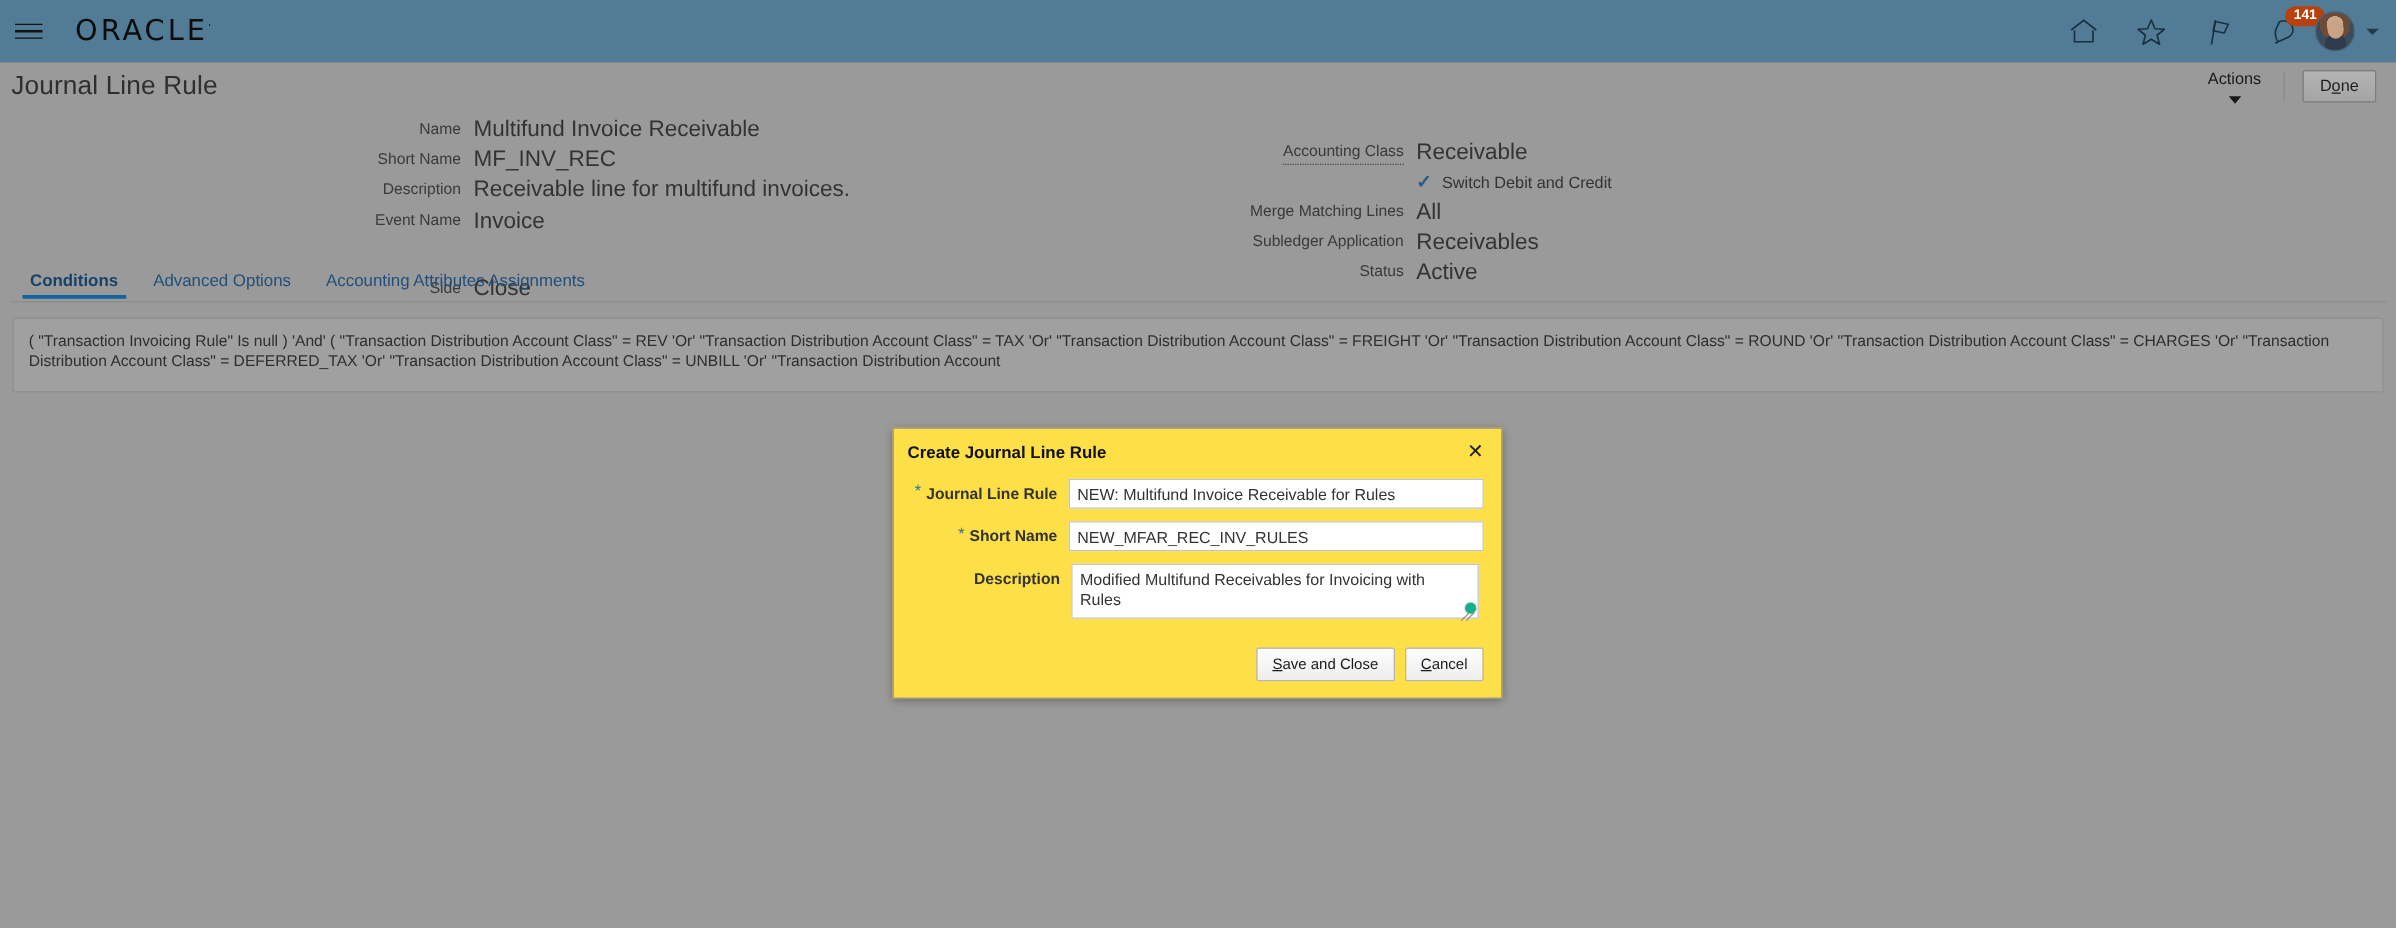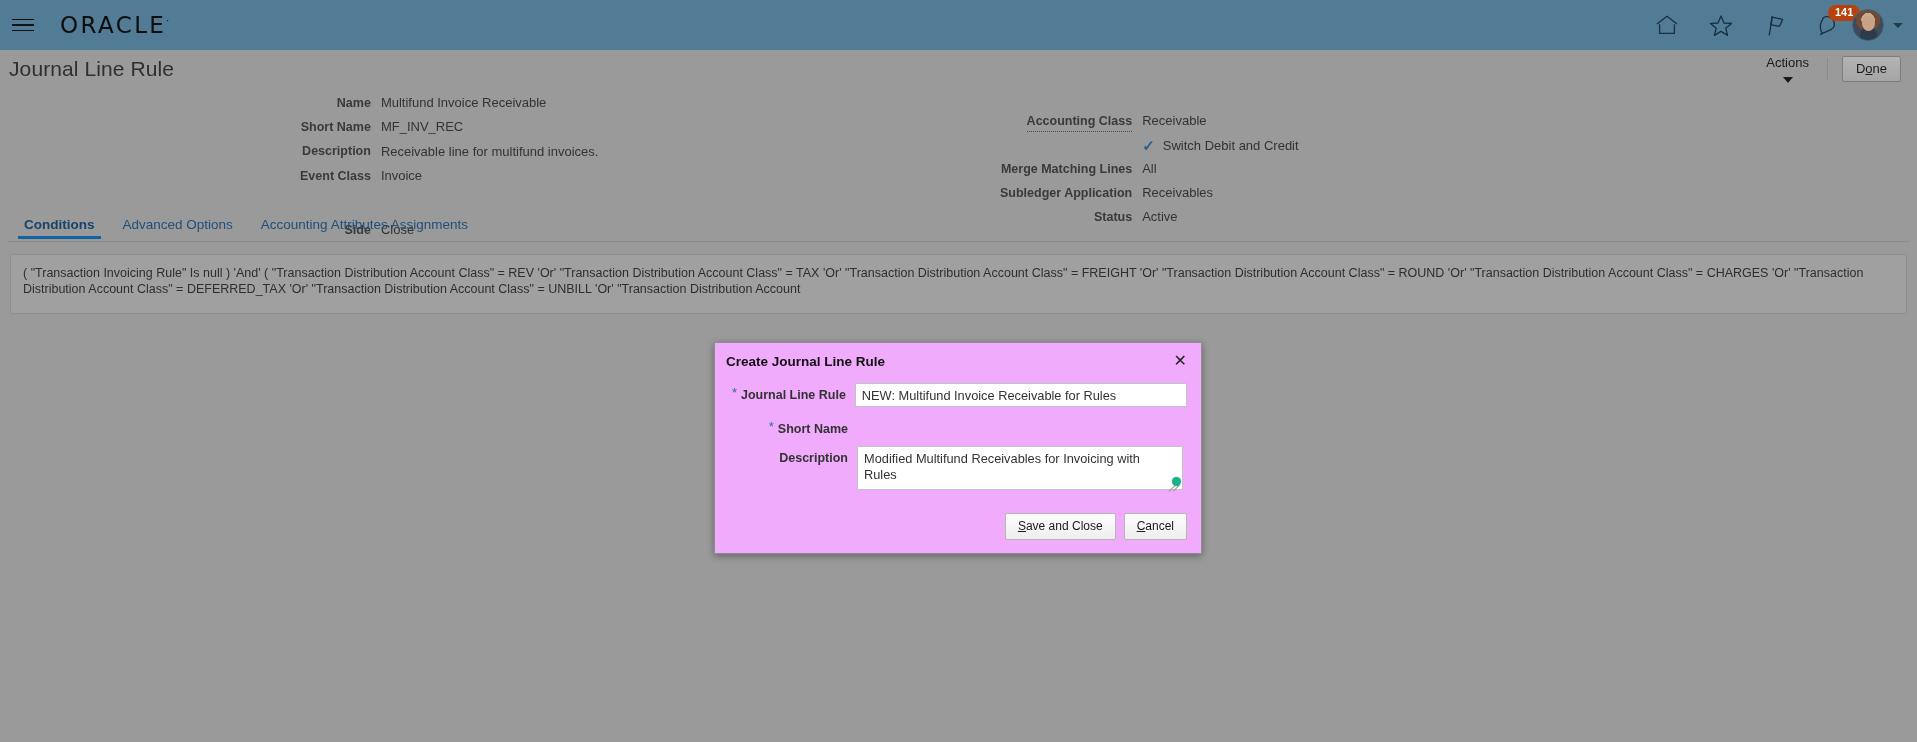--- a/index.html
+++ b/index.html
@@ -198,36 +198,36 @@
     position: absolute;
     display: grid;
     grid-template-columns: auto 1fr;
     column-gap: 10px;
     row-gap: 0;
   }
   .sum-left  { left: 300px; top: 3px; width: 420px; }
   .sum-right { left: 1000px; top: 21px; width: 520px; }
   .s-label {
     text-align: right;
-    font-weight: bold;
+    font-weight: normal;
     font-size: 12.5px;
     color: #3a3a3a;
     padding: 5px 0 5px 0;
     line-height: 14px;
     white-space: nowrap;
   }
   .s-label.dotted {
     border-bottom: 1px dotted #4a4a4a;
     justify-self: end;
     padding-bottom: 3px;
     margin-bottom: 2px;
     align-self: start;
   }
   .s-value {
-    font-size: 13px;
+    font-size: 18px;
     color: #333;
     padding: 5px 0 5px 0;
     line-height: 14px;
   }
   .s-value.multi { line-height: 15px; }
   .check-line {
     display: flex;
     align-items: center;
     gap: 8px;
     font-size: 13px;
@@ -296,21 +296,21 @@
   .modal-glass {
     position: absolute;
     inset: 0;
     pointer-events: none;
   }
   .modal {
     position: absolute;
     left: 714px;
     top: 342px;
     width: 488px;
-    background: #f0abfc;
+    background: #fde047;
     border: 1px solid #8e8e8e;
     box-shadow: 0 2px 7px rgba(0,0,0,.35);
     box-sizing: border-box;
   }
   .modal-header {
     display: flex;
     align-items: center;
     padding: 10px 12px 8px 8px;
     position: relative;
   }
@@ -493,21 +493,21 @@
   <div class="sum-col sum-left">
     <div class="s-label">Name</div>
     <div class="s-value">Multifund Invoice Receivable</div>
 
     <div class="s-label">Short Name</div>
     <div class="s-value">MF_INV_REC</div>
 
     <div class="s-label">Description</div>
     <div class="s-value multi">Receivable line for multifund invoices.</div>
 
-    <div class="s-label">Event Class</div>
+    <div class="s-label">Event Name</div>
     <div class="s-value">Invoice</div>
 
     <div class="s-label spacer-row"></div>
     <div class="s-value spacer-row"></div>
 
     <div class="s-label">Side</div>
     <div class="s-value">Close</div>
   </div>
 
   <div class="sum-col sum-right">
@@ -557,20 +557,21 @@
         <span>Journal Line Rule</span>
       </div>
       <input class="finput" type="text" value="NEW: Multifund Invoice Receivable for Rules" style="">
     </div>
 
     <div class="frow">
       <div class="flabel">
         <span class="req">*</span>
         <span>Short Name</span>
       </div>
+      <input class="finput" type="text" value="NEW_MFAR_REC_INV_RULES" style="">
     </div>
 
     <div class="frow">
       <div class="flabel">
         <span>Description</span>
       </div>
       <div class="ftextarea-wrap">
         <textarea class="ftextarea" style="">Modified Multifund Receivables for Invoicing with Rules</textarea>
         <div class="resize-grip">
           <i style="width:13px; left:0; top:12px; transform:rotate(-45deg);"></i>

